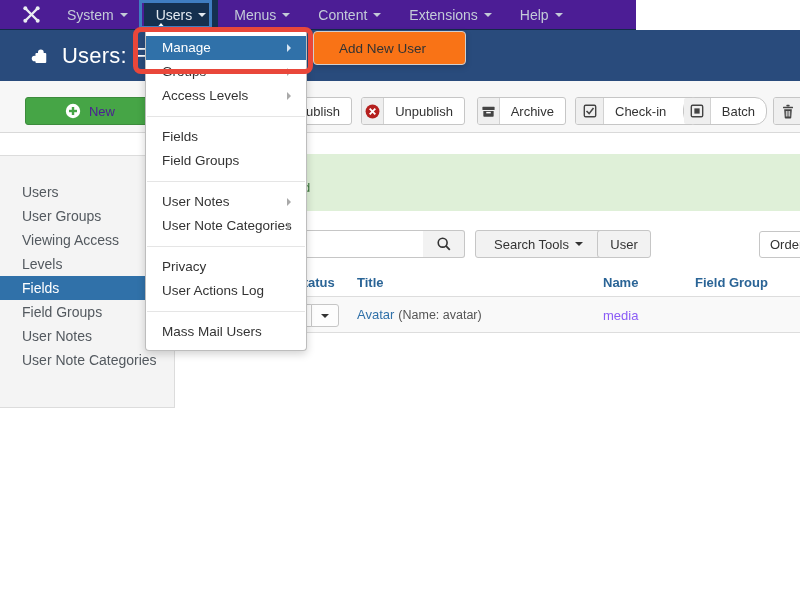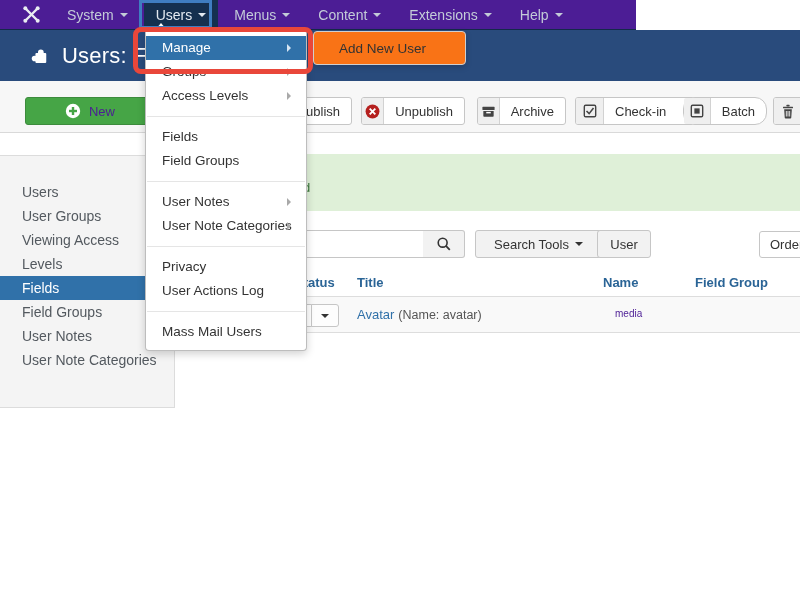--- a/index.html
+++ b/index.html
@@ -66,21 +66,21 @@
   .trow { position:relative; height:36px; background:#f9f9f9; border-bottom:1px solid #ddd; }
   .state-btn { position:absolute; left:95px; top:7px; width:27px; height:23px;
     background:#fff; border:1px solid #c6c6c6; border-radius:3px 0 0 3px; cursor:pointer; }
   .state-caret { position:absolute; left:121px; top:7px; width:28px; height:23px;
     background:#fdfdfd; border:1px solid #c6c6c6; border-radius:0 3px 3px 0;
     display:flex; align-items:center; justify-content:center; cursor:pointer; }
   .tri { width:0; height:0; border:4px solid transparent; border-top-color:#333; transform:translateY(2px); }
   .cell-title { position:absolute; left:167px; top:10px; font-size:13px; }
   .cell-title a { color:#3071a9; text-decoration:none; cursor:pointer; }
   .cell-note { color:#555; font-size:12.5px; margin-left:4px; }
-  .cell-type { position:absolute; left:413px; top:11px; font-size:10px; color:#4c1d95;margin-left:12px; }
+  .cell-type { position:absolute; left:413px; top:11px; font-size:13px; color:#8b5cf6; }
 
   
   .dropdown { position:absolute; left:145px; top:30px; width:162px; background:#fff;
     border:1px solid #bdbdbd; border-top:none; border-radius:0 0 4px 4px;
     box-shadow:0 3px 8px rgba(0,0,0,.18); z-index:50; padding:6px 0; }
   .dropdown ul { list-style:none; }
   .dropdown li.mi { position:relative; height:24px; line-height:24px; padding:0 16px;
     font-size:13.5px; color:#333; cursor:pointer; white-space:nowrap; }
   .dropdown li.mi.sub::after { content:""; position:absolute; right:11px; top:50%; margin-top:-4px;
     width:0; height:0; border:4px solid transparent; border-left-color:#a9a9a9; }

